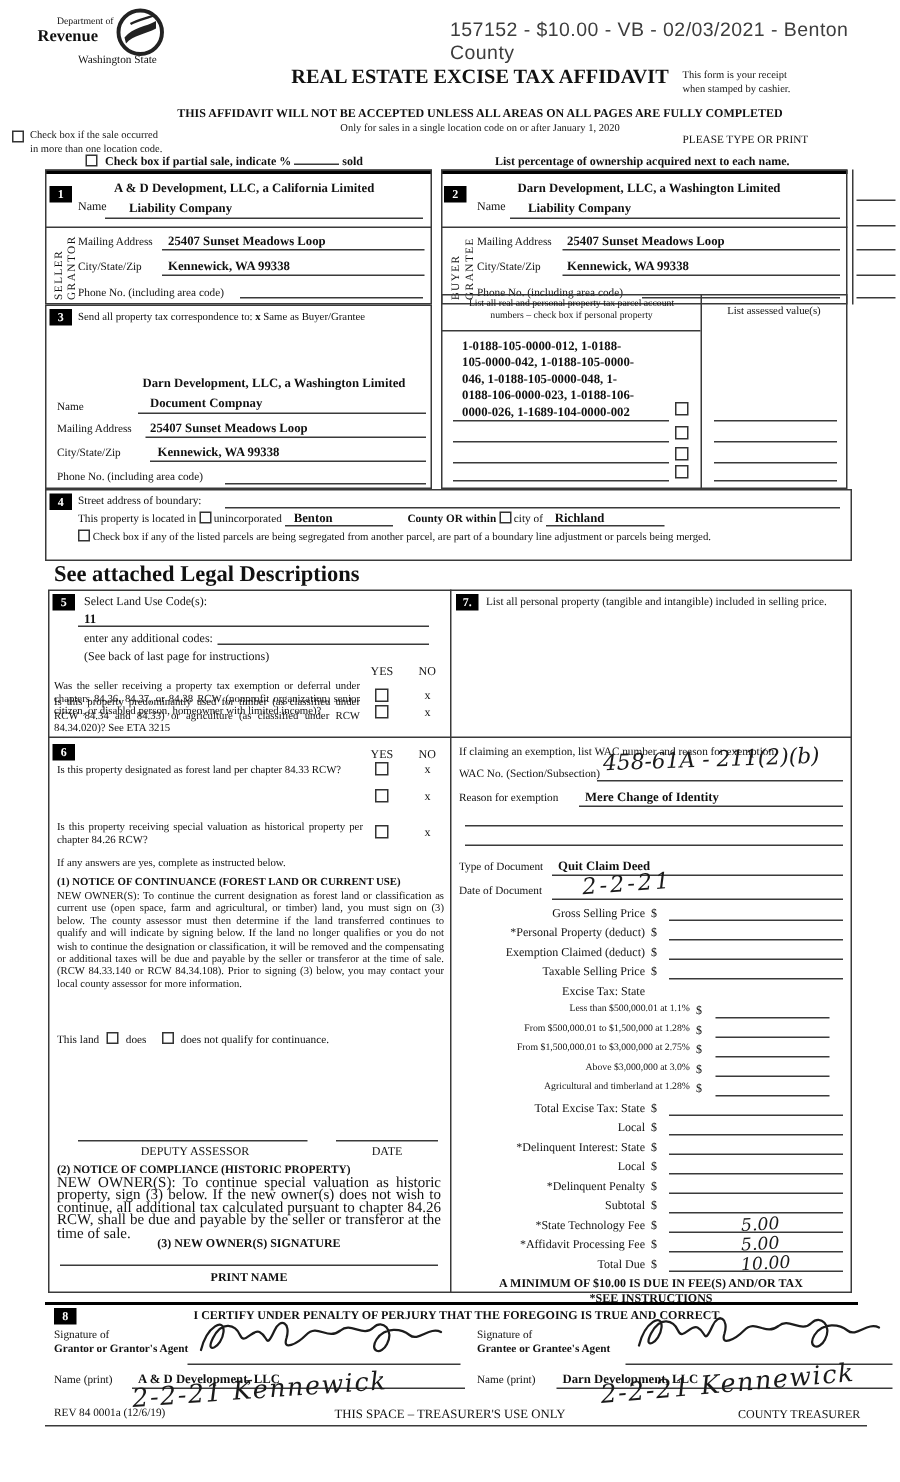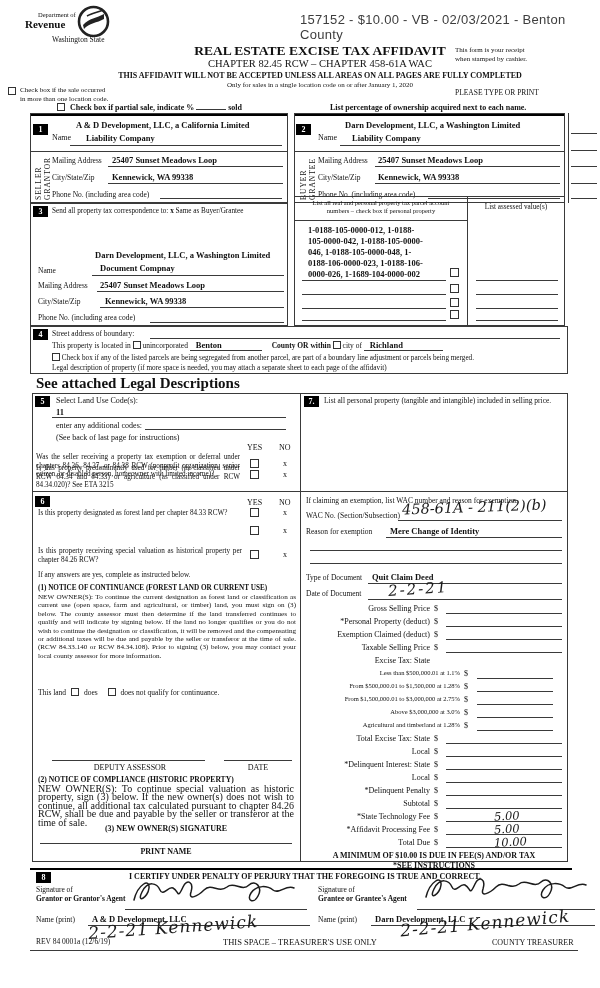--- a/index.html
+++ b/index.html
@@ -57,21 +57,20 @@
   <svg class="abs" style="left:77px;top:5px" width="33" height="33" viewBox="0 0 33 33">
     <circle cx="16.5" cy="16.5" r="14.5" fill="none" stroke="#222" stroke-width="2.6"></circle>
     <path d="M6 20 C12 13, 20 13, 27 9 L27 14 C20 18, 12 18, 7 24 Z" fill="#222"></path>
     <path d="M10 11 C15 8, 22 7, 26 5" stroke="#222" stroke-width="1.6" fill="none"></path>
   </svg>
   <div class="abs t75" style="left:52px;top:35px">Washington State</div>
 
   <div class="abs stamp" style="left:300px;top:12px;width:298px">157152 - $10.00 - VB - 02/03/2021 - Benton County</div>
 
   <div class="abs t13 b ctr" style="left:120px;top:43px;width:400px">REAL ESTATE EXCISE TAX AFFIDAVIT</div>
-  <div class="abs t105 ctr" style="left:120px;top:58px;width:400px">CHAPTER 82.45 RCW – CHAPTER 458-61A WAC</div>
   <div class="abs t8 b ctr" style="left:20px;top:71px;width:600px">THIS AFFIDAVIT WILL NOT BE ACCEPTED UNLESS ALL AREAS ON ALL PAGES ARE FULLY COMPLETED</div>
   <div class="abs t7 ctr" style="left:120px;top:81px;width:400px">Only for sales in a single location code on or after January 1, 2020</div>
   <div class="abs t7" style="left:455px;top:46px;width:120px">
     <span>This form is your receipt</span><br>
     <span>when stamped by cashier.</span>
   </div>
   <div class="abs t75" style="left:455px;top:88px">PLEASE TYPE OR PRINT</div>
 
   <span class="cbabs" style="left:8px;top:87px;width:8px;height:8px"></span>
   <div class="abs t7" style="left:20px;top:86px;width:120px">
@@ -190,21 +189,20 @@
     <span class="val u" style="padding:0 40px 0 6px;margin-right:8px">Benton</span>
     <span class="b">County OR  within</span>
     <span class="cb"></span>
     <span>city of</span>
     <span class="val u" style="padding:0 40px 0 6px">Richland</span>
   </div>
   <div class="abs t72" style="left:52px;top:353px;width:512px">
     <span class="cb"></span>
     <span>Check box if any of the listed parcels are being segregated from another parcel, are part of a boundary line adjustment or parcels being merged.</span>
   </div>
-  <div class="abs t72" style="left:52px;top:364px;width:512px">Legal description of property (if more space is needed, you may attach a separate sheet to each page of the affidavit)</div>
 
   <div class="abs b" style="left:36px;top:375px;font-size:15px">See attached Legal Descriptions</div>
 
   <div class="box" style="left:32px;top:393px;width:536px;height:469px"></div>
   <div class="vl" style="left:300px;top:393px;height:469px"></div>
   <div class="hl" style="left:32px;top:491px;width:536px"></div>
 
   <div class="secno" style="left:35px;top:396px">5</div>
   <div class="abs t8" style="left:56px;top:396px">Select Land Use Code(s):</div>
   <div class="abs val" style="left:56px;top:407px">11</div>

